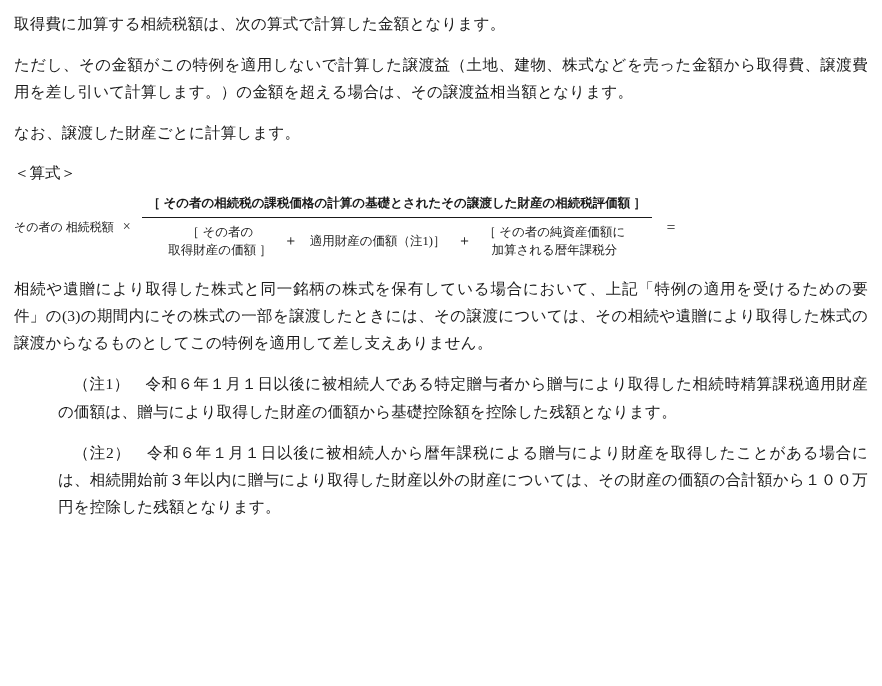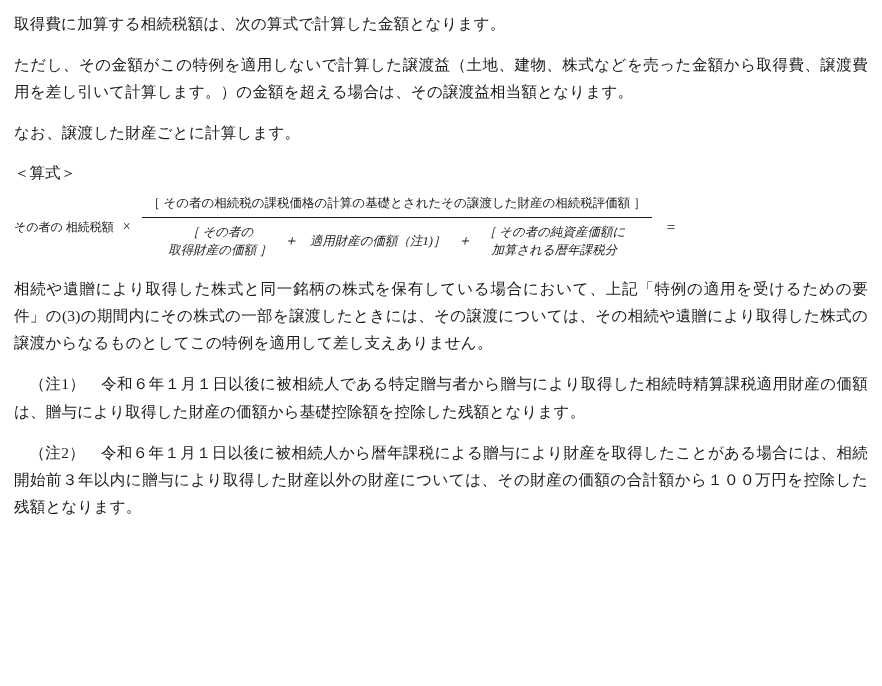--- a/index.html
+++ b/index.html
@@ -24,21 +24,21 @@
   .para {
     font-size: 15.5px;
     line-height: 1.75;
     letter-spacing: 0.2px;
     margin: 0 0 14px 0;
     padding: 0 14px 0 14px;
     text-align: justify;
     text-justify: inter-ideograph;
   }
   .para.first { padding-top: 10px; }
-  .para.indent { text-indent: 1em; }
+  .para.indent { text-indent: 1em; margin-left: 44px; }
 
   .formula-heading {
     font-size: 15.5px;
     line-height: 1.6;
     margin: 6px 0 10px 0;
     padding: 0 14px;
   }
 
   
   .formula {
@@ -62,32 +62,32 @@
   .f-frac {
     display: inline-block;
     text-align: center;
     margin: 0 2px;
   }
   .f-num {
     padding: 0 6px 4px 6px;
     font-size: 12.5px;
     white-space: nowrap;
     line-height: 1.4;
+    font-weight: bold;
   }
   .f-bar {
     border-top: 1.4px solid #1a1a1a;
     height: 0;
   }
   .f-den {
     padding: 5px 4px 0 4px;
     display: flex;
     align-items: center;
     justify-content: center;
     font-size: 12.5px;
-    font-style: italic;
   }
   .f-den .f-term { padding: 0 4px; }
   .f-den .plus {
     padding: 0 8px;
     font-size: 14px;
   }
   .f-eq {
     padding: 0 8px 0 10px;
     font-size: 14px;
   }

